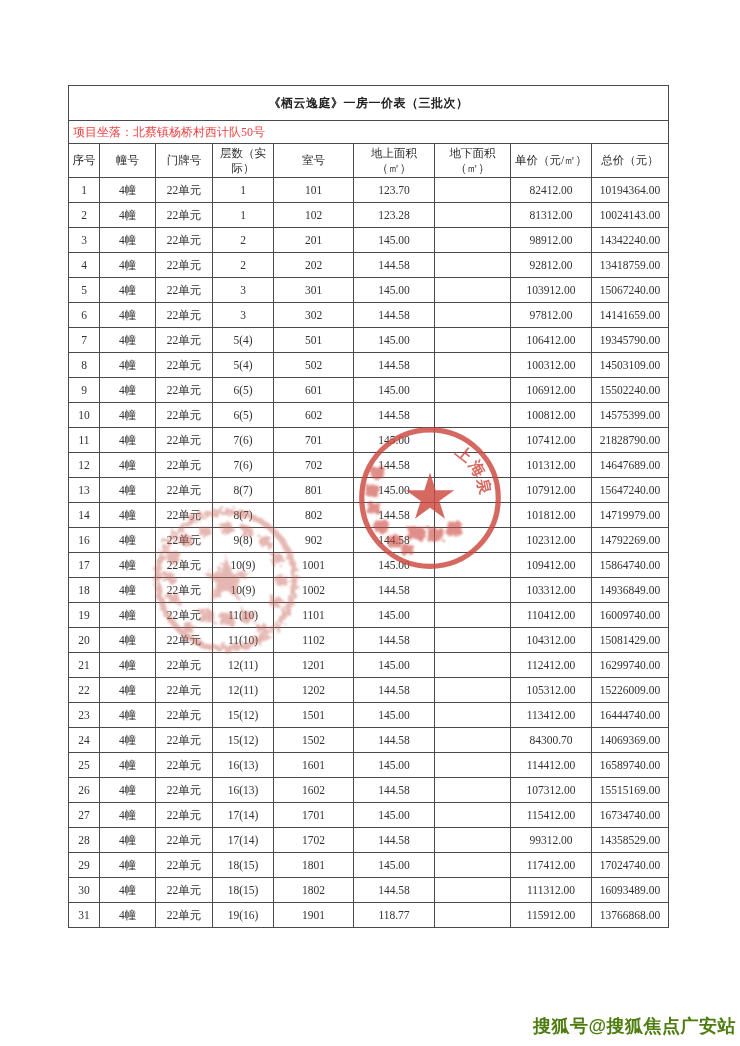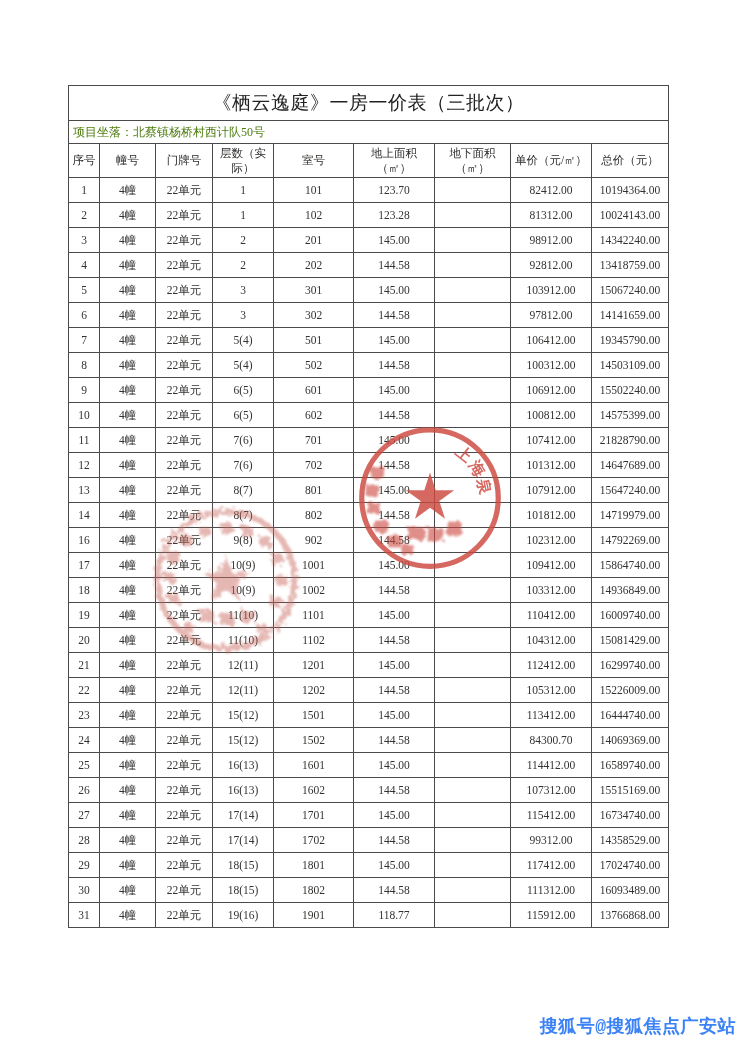--- a/index.html
+++ b/index.html
@@ -27,31 +27,31 @@
     text-align: center;
     vertical-align: middle;
     font-size: 11.5px;
     line-height: 1.25;
     padding: 0 1px;
     color: #333230;
     overflow: hidden;
   }
   tr.title-row td {
     height: 35px;
-    font-size: 19px;
-    font-weight: normal;
+    font-size: 12px;
+    font-weight: bold;
     letter-spacing: 0.5px;
     color: #222;
   }
   tr.location-row td {
     height: 23px;
     text-align: left;
     font-size: 12px;
     padding-left: 4px;
-    color: #4d7c0f;
+    color: #ef4444;
   }
   tr.header-row th {
     height: 34px;
     font-size: 11.5px;
     color: #2c2c2a;
   }
   tr.data-row td { height: 25px; }
 
   col.c0 { width: 31px; }
   col.c1 { width: 56px; }
@@ -67,23 +67,23 @@
   .seal-clear { left: 355px; top: 423px; width: 150px; height: 150px; opacity: 0.82; }
   .seal-faded { left: 151px; top: 505px; width: 150px; height: 150px; opacity: 0.48; }
 
   .watermark {
     position: absolute;
     right: 4px;
     bottom: 8px;
     font-size: 18px;
     font-weight: bold;
     letter-spacing: 0.5px;
-    color: #3b82f6;
+    color: #4d7c0f;
     text-shadow: 2px 2px 0 #ffffff, 3px 3px 0 rgba(255,255,255,0.85);
-    font-family: Liberation Mono, monospace;
+    font-family: Liberation Sans, sans-serif;
   }
 </style>
 </head>
 <body>
 
 <div class="sheet">
 
   <table class="price-table">
     <colgroup>
       <col class="c0">

